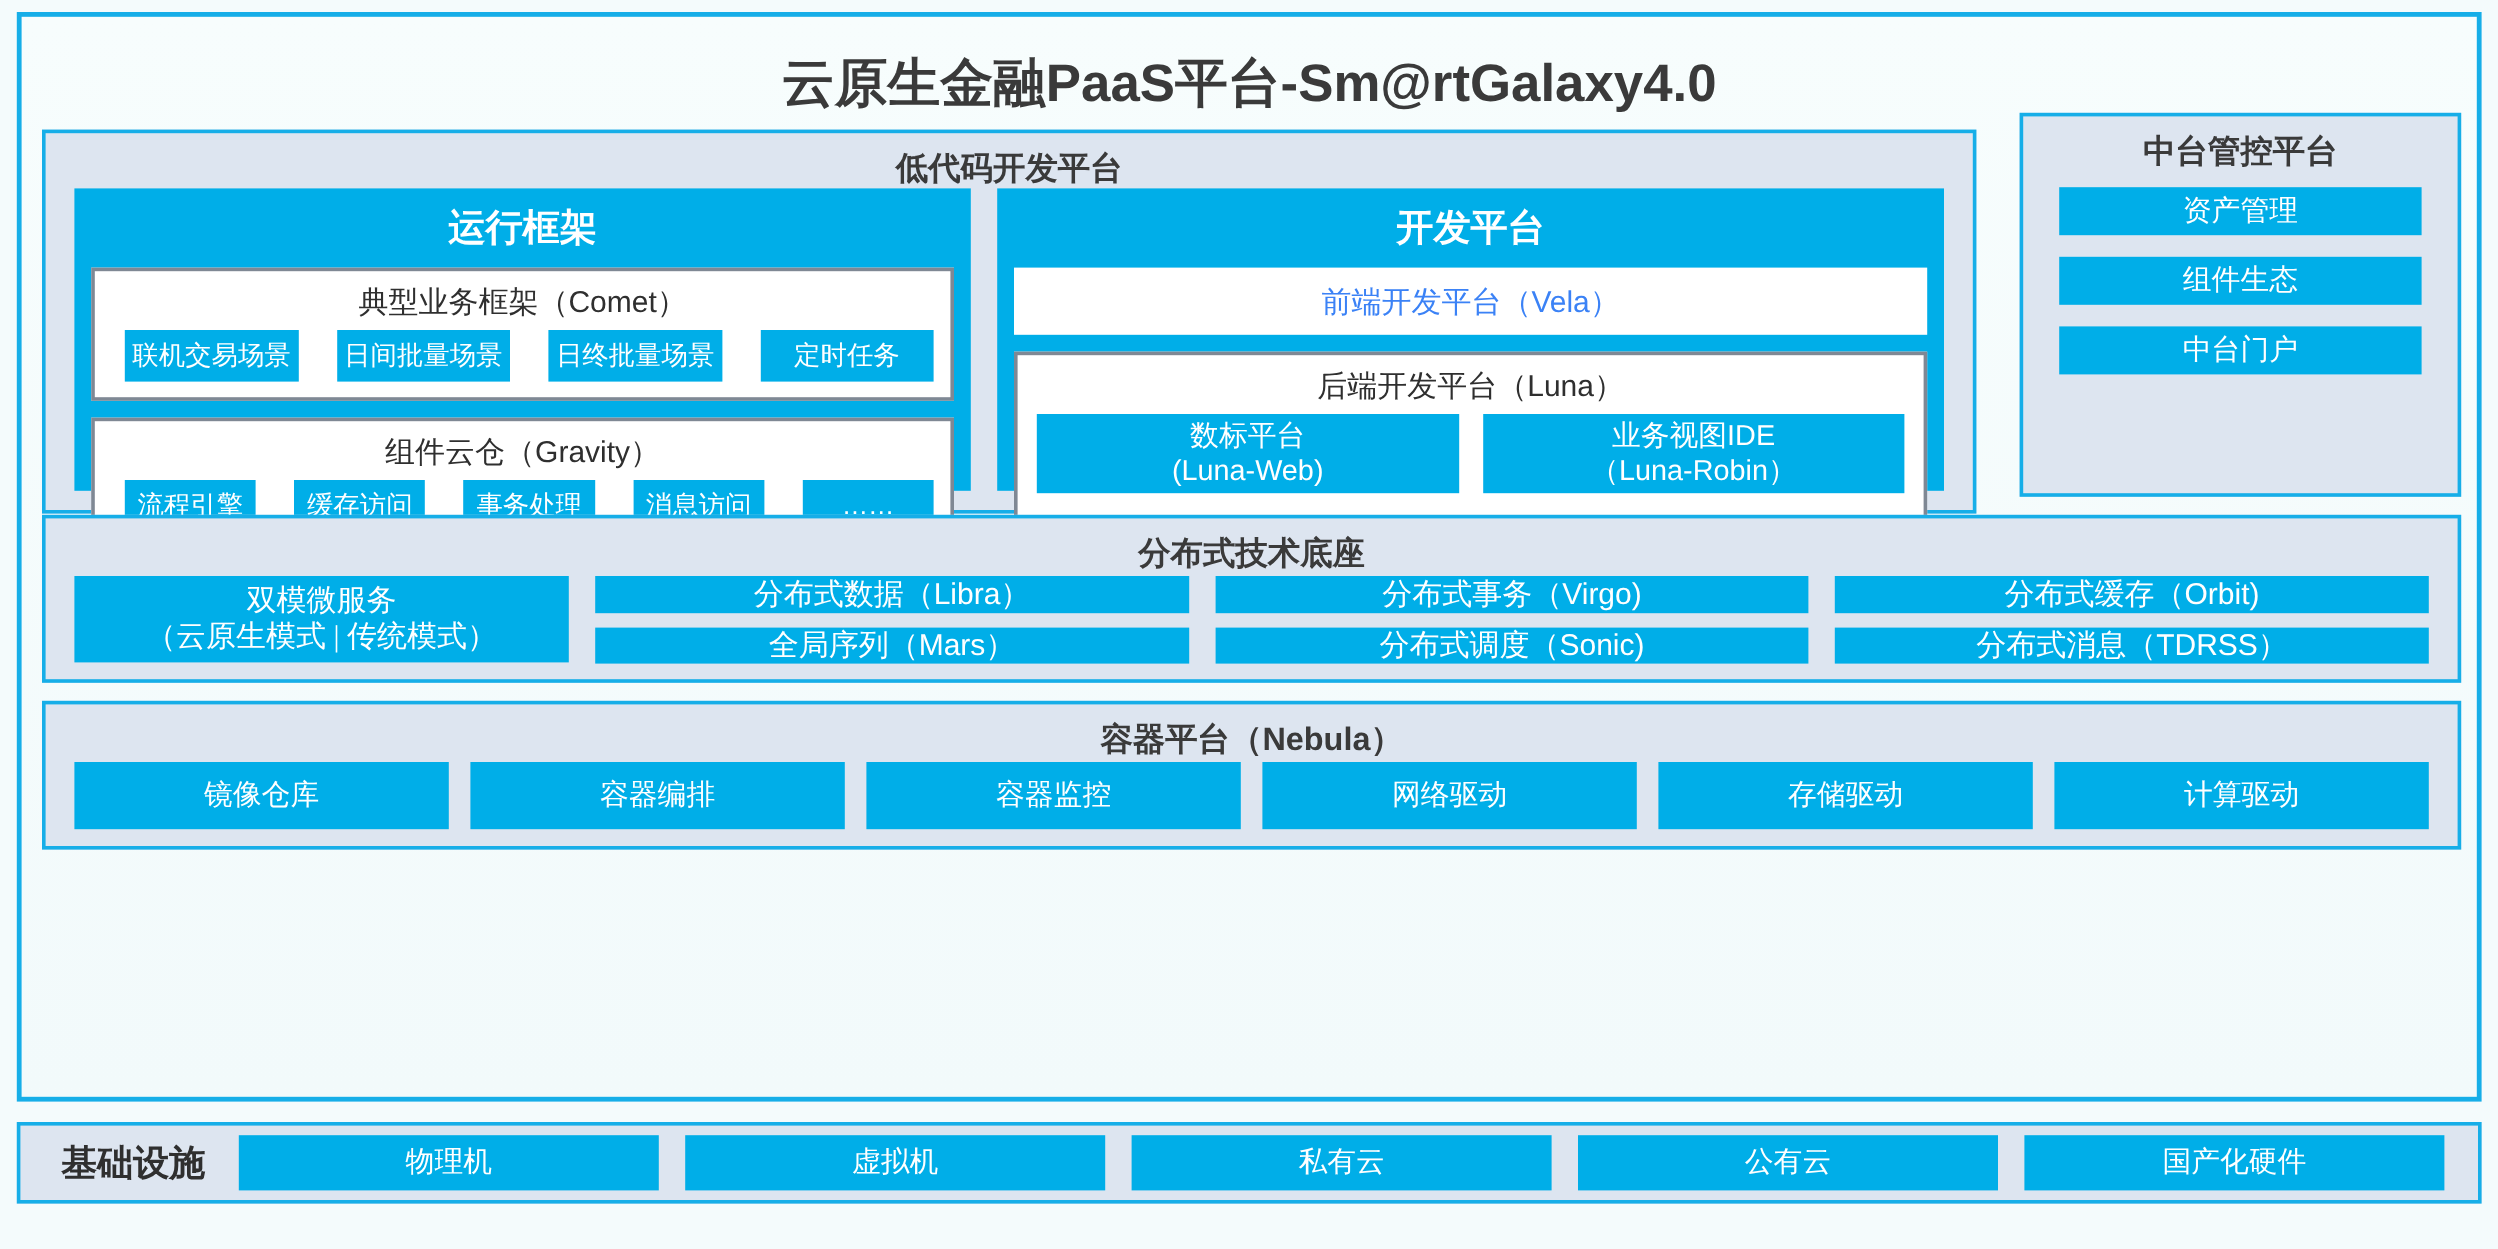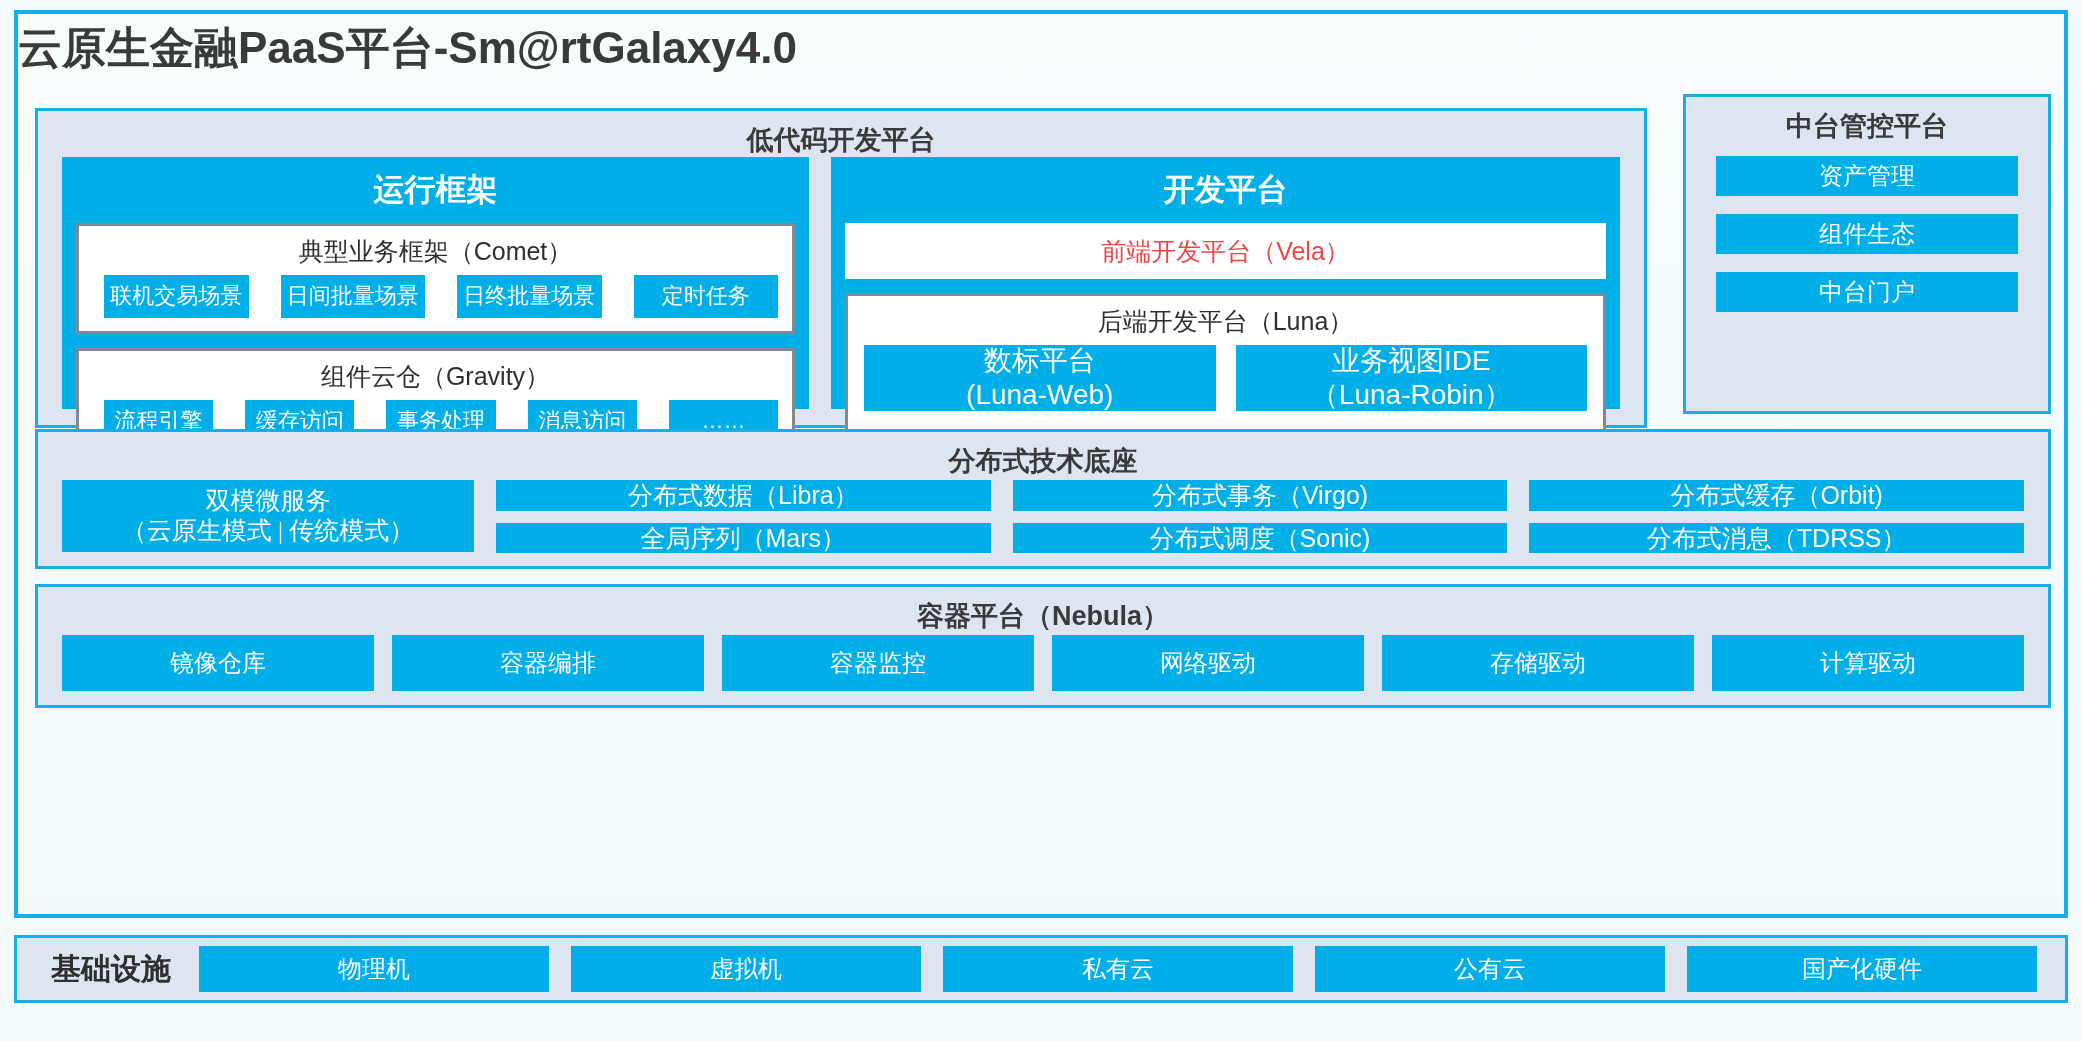--- a/index.html
+++ b/index.html
@@ -17,25 +17,26 @@
 
   
   .outer-frame{
     position:absolute;left:14px;top:10px;width:2054px;height:908px;
     box-sizing:border-box;
     border:4px solid #16AEE8;
     background:linear-gradient(180deg,#F7FDFD 0%,#F2FAFB 100%);
   }
 
   .main-title{
+    text-align:center;
     font-size:44px;
     font-weight:bold;
     color:#3A3A3A;
     letter-spacing:0px;
-    padding-top:10px;
+    padding-top:32px;
     line-height:1.1;
   }
 
   
   .panel{
     box-sizing:border-box;
     background:#DDE5F0;
     border:3px solid #16AEE8;
   }
   .panel-title{
@@ -92,25 +93,25 @@
   }
   .chip-row{
     display:flex;gap:32px;padding:0 14px 13px 25px;
   }
   .chip{
     flex:1;height:43px;font-size:22px;
   }
 
   .vela{
     height:56px;background:#ffffff;display:flex;align-items:center;justify-content:center;
-    font-size:25px;color:#ef4444;
+    font-size:25px;color:#3b82f6;
   }
   .luna-wrap{margin-top:14px;padding-bottom:11px;}
   .luna-row{display:flex;gap:20px;padding:0 16px 14px 16px;}
-  .luna-chip{flex:1;height:66px;font-size:28px;}
+  .luna-chip{flex:1;height:66px;font-size:24px;}
 
   .midoffice{
     position:absolute;left:1648px;top:0;width:368px;height:320px;
   }
   .mid-items{
     padding:6px 30px 0 30px;display:flex;flex-direction:column;gap:18px;
   }
   .mid-chip{height:40px;font-size:24px;}
 
   

